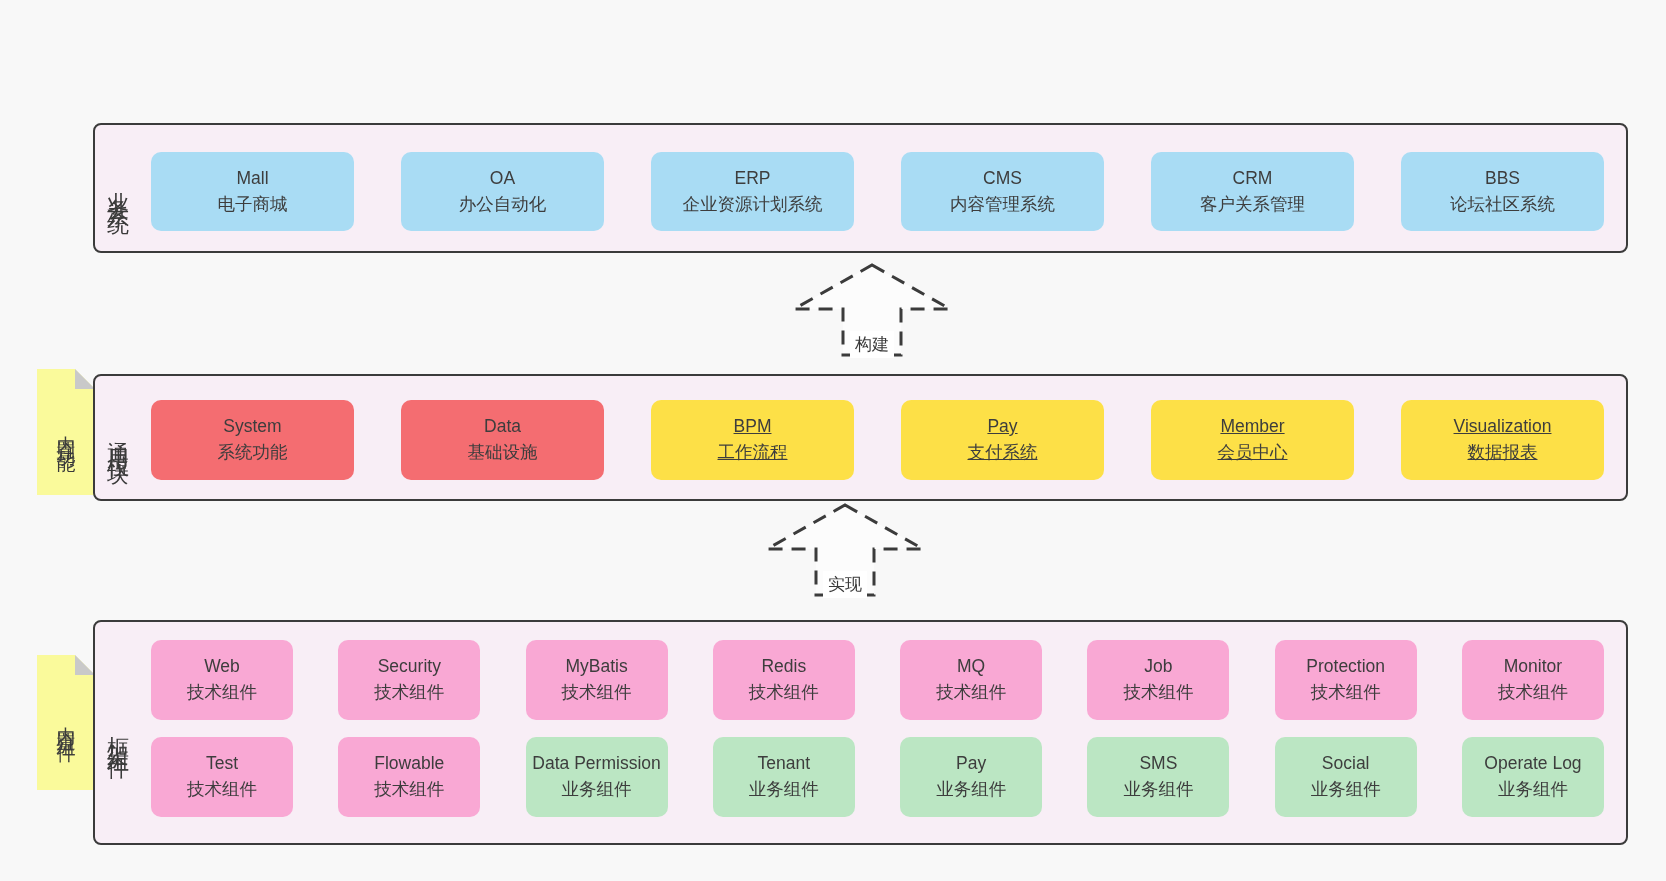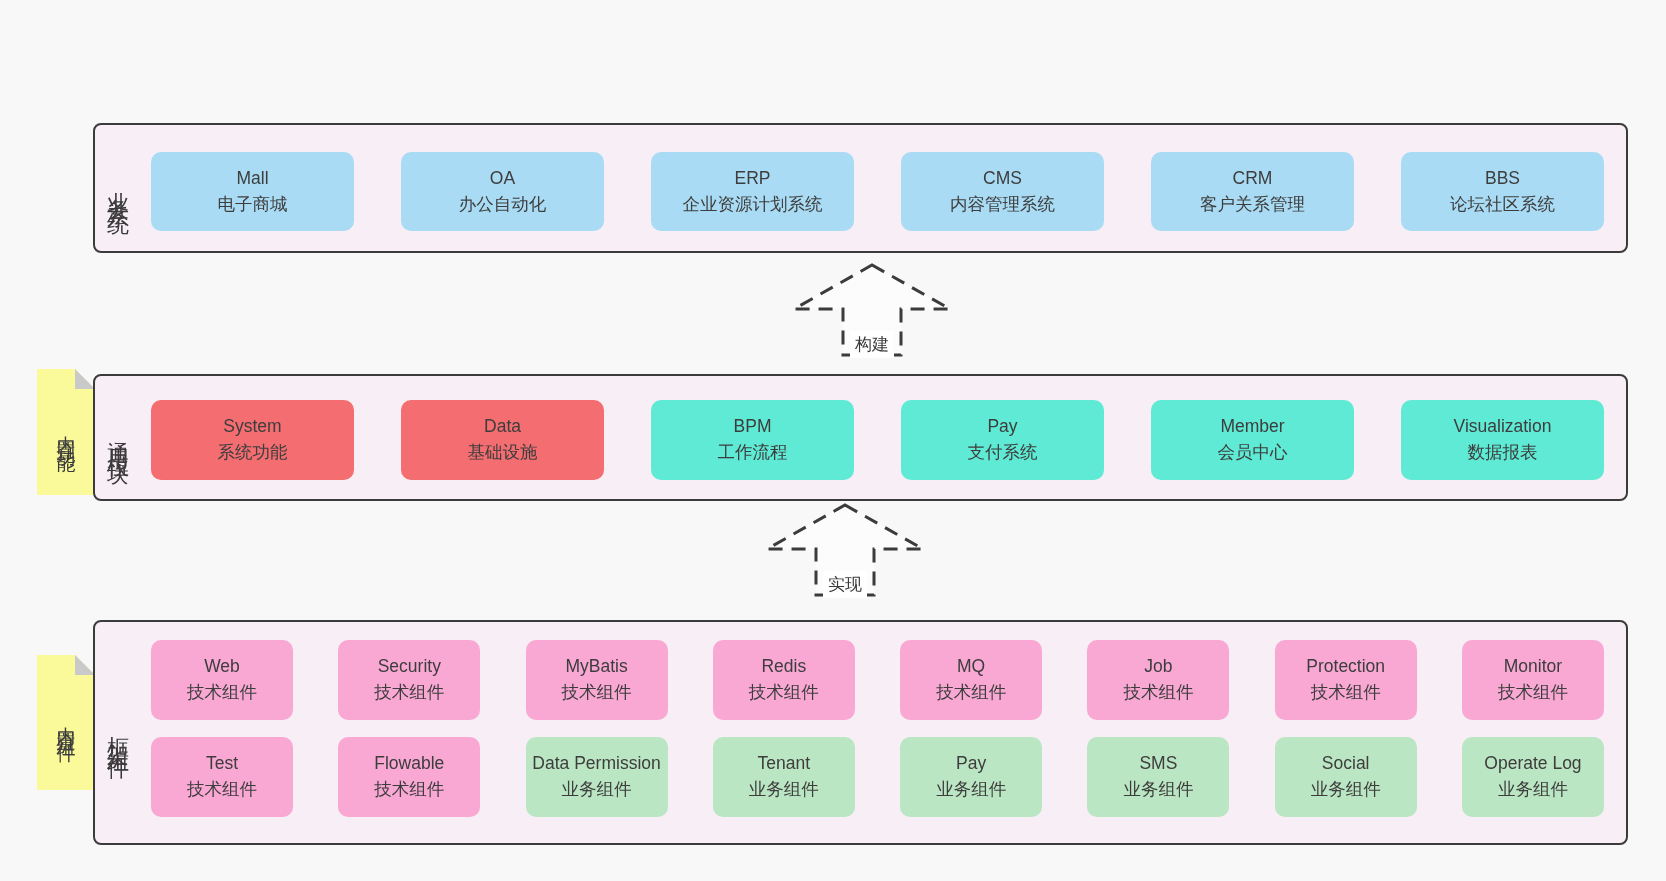--- a/index.html
+++ b/index.html
@@ -59,21 +59,21 @@
     border-radius: 10px;
     text-align: center;
     font-size: 17.5px;
     line-height: 1.48;
     color: #3d3d3d;
   }
   .w6 { width: 203px; }
   .w8 { width: 142px; }
   .c-blue   { background: #a9dcf4; }
   .c-red    { background: #f46d71; }
-  .c-pink   { background: #5eead4; }
+  .c-pink   { background: #fde047; text-decoration: underline; }
   .c-green  { background: #f9a8d4; }
   .c-lgreen { background: #bbe6c3; }
 
   
   .sticky {
     position: absolute;
     left: 37px;
     width: 58px;
     background: #fafa9b;
     z-index: 1;

